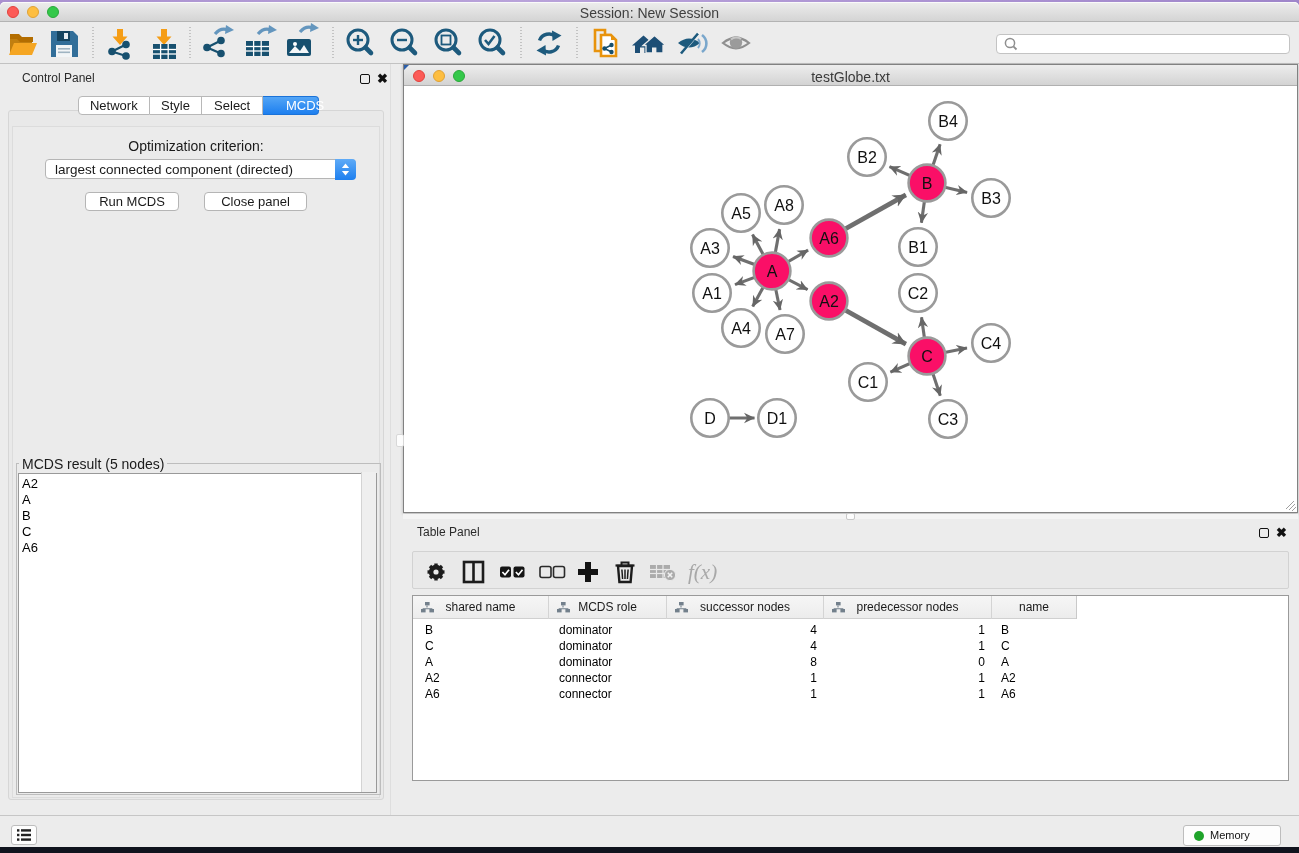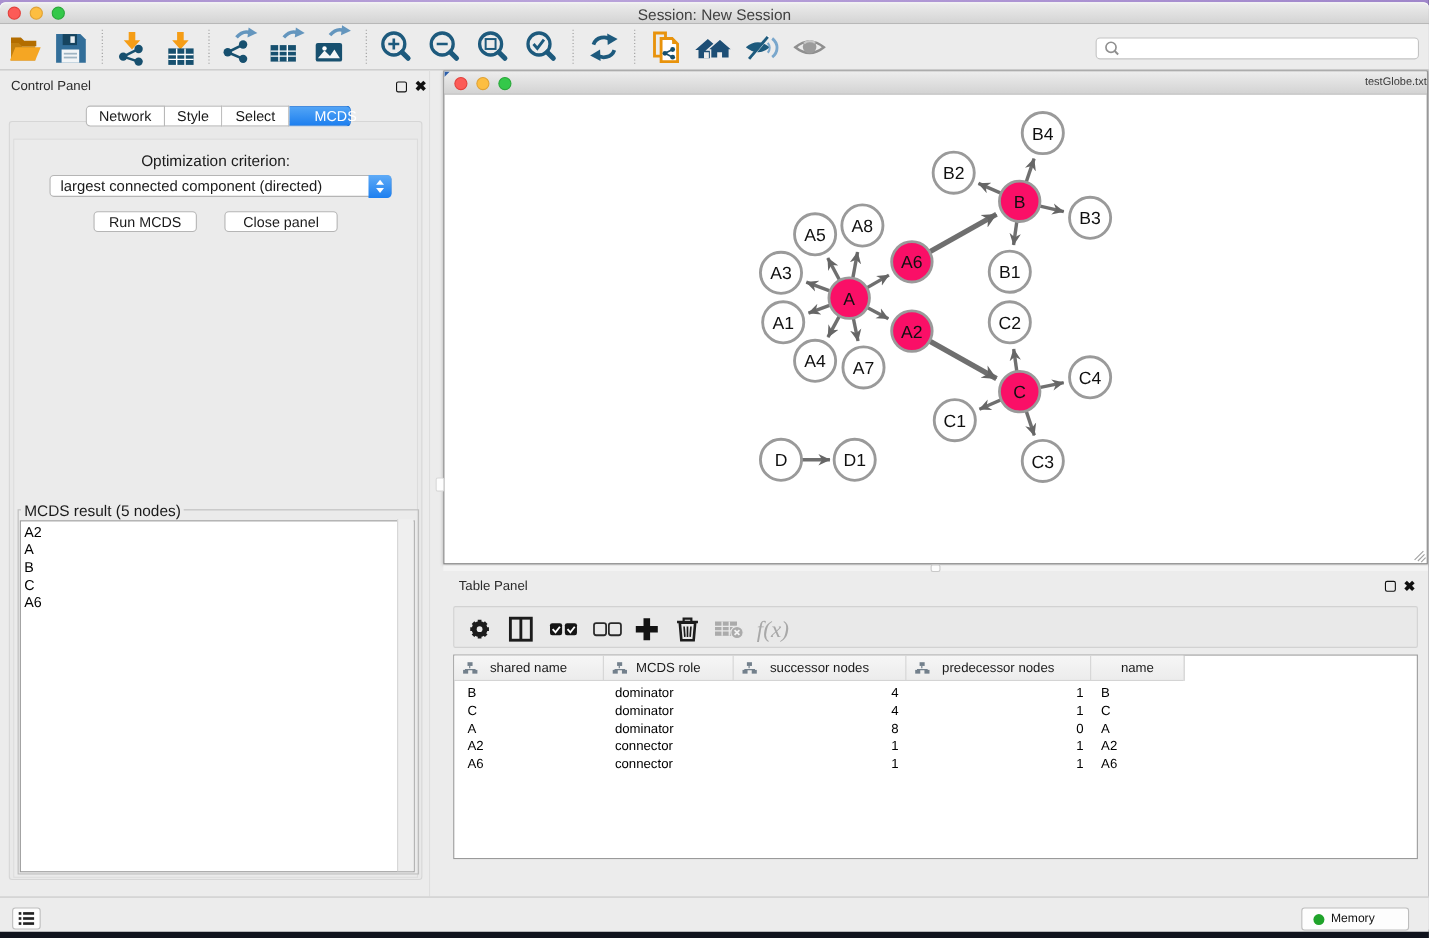--- a/index.html
+++ b/index.html
@@ -55,22 +55,22 @@
   background:#fff; border:1px solid #999; font-size:13px; color:#000; padding-top:2px; }
 #mcds-list .li { padding-left:3px; height:16px; line-height:16px; }
 #mcds-sb { position:absolute; right:0; top:-2px; width:15px; height:320px;
   background:#efefef; border-left:1px solid #d4d4d4; }
 
 #netwin { position:absolute; left:403px; top:62px; width:895px; height:449px;
   background:#fff; border:1px solid #818181; box-shadow:0 1px 3px rgba(0,0,0,.25); }
 #net-title { position:absolute; left:0; top:0; width:100%; height:21px;
   background:linear-gradient(#ededed,#d3d3d3); border-bottom:1px solid #b0b0b0; }
 #net-title .tl { position:absolute; top:4.5px; width:12px; height:12px; border-radius:50%; }
-#net-title-text { position:absolute; top:3.5px; left:0; width:100%; text-align:right;
-  font-size:10px; color:#3a3a3a; }
+#net-title-text { position:absolute; top:3.5px; left:0; width:100%; text-align:center;
+  font-size:14px; color:#3a3a3a; }
 #graph { position:absolute; left:0; top:21px; }
 
 #tpanel { position:absolute; left:404px; top:511px; width:895px; height:302px; }
 #tp-toolbar { position:absolute; left:8px; top:38px; width:877px; height:38px;
   background:#e9e9e9; border:1px solid #d2d2d2; border-radius:2px; }
 #tbl { position:absolute; left:8px; top:82px; width:877px; height:186px;
   background:#fff; border:1px solid #9a9a9a; }
 #tbl-head { position:absolute; left:0; top:0; width:663px; height:23px;
   background:linear-gradient(#f6f6f6,#ececec); border-bottom:1px solid #d0d0d0;
   font-size:12px; color:#1a1a1a; }
@@ -224,21 +224,21 @@
 
       <path d="M723,21 Q736,10.5 749,21 Q736,31.5 723,21 z" fill="none" stroke="#8f8f8f" stroke-width="2.2"></path>
       <circle cx="736" cy="20.5" r="6.2" fill="#9b9b9b"></circle>
       <path d="M731,17.5 a6.5,5 0 0 1 10,-0.5" fill="none" stroke="#c7c7c7" stroke-width="2"></path>
 
       <circle cx="1010" cy="21" r="4.6" fill="none" stroke="#8f8f8f" stroke-width="1.5"></circle>
       <line x1="1013.4" y1="24.4" x2="1016.5" y2="27.5" stroke="#8f8f8f" stroke-width="1.8"></line>
     </svg>
   </div>
   <div id="cpanel">
-    <div class="ptitle" style="left:10px; top:7px;">Control Panel</div>
+    <div class="ptitle" style="left:22px; top:7px;">Control Panel</div>
     <div class="float-ic" style="left:360px; top:10px;"></div>
     <div class="close-x" style="left:377px; top:7px;">✖</div>
     <div class="tabset" style="left:78px; top:32px; width:241px; z-index:5;align-items:center;">
       <div class="tab" style="width:72px;">Network</div>
       <div class="tab" style="width:53px;">Style</div>
       <div class="tab" style="width:61px;">Select</div>
       <div class="tab sel" style="width:56px;padding-left:23px;">MCDS</div>
     </div>
     <div id="cp-outer">
       <div id="cp-inner">

